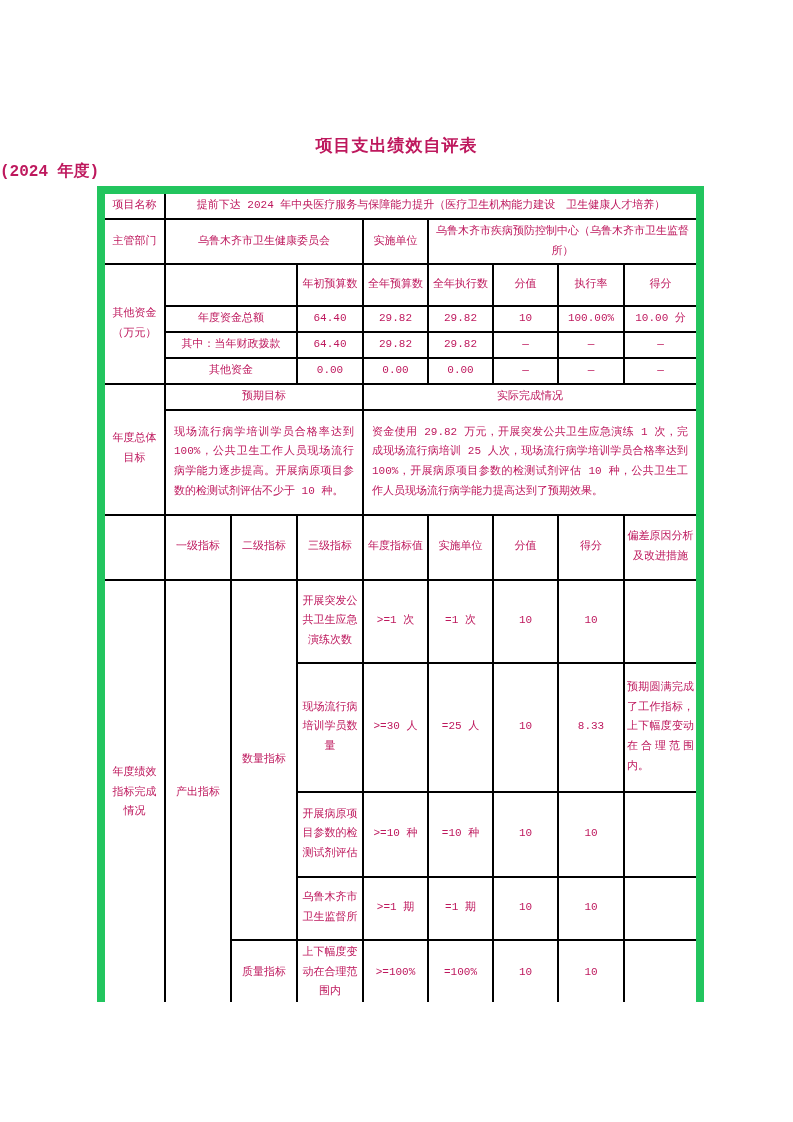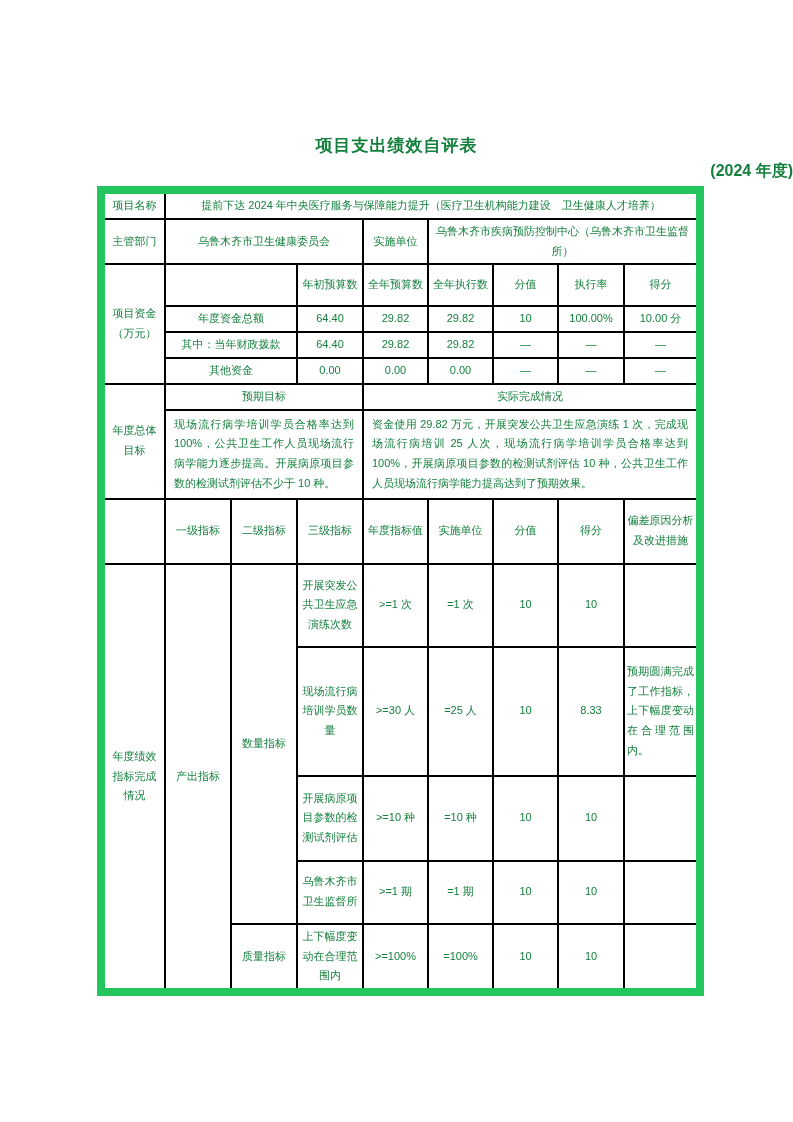--- a/index.html
+++ b/index.html
@@ -1,51 +1,51 @@
 <!DOCTYPE html>
 <html><head>
 <meta charset="utf-8">
 <style>
   html,body { margin:0; padding:0; background:#ffffff; }
   .page {
     position:relative;
     width:793px; height:1002px;
     background:#ffffff;
-    font-family:Liberation Sans, sans-serif;
-    color:#15803d;
+    font-family:Liberation Mono, monospace;
+    color:#be185d;
     overflow:hidden;
   }
   .doc-title {
     position:absolute; top:134px; left:0; width:100%;
     text-align:center; font-size:17px; font-weight:bold; letter-spacing:1px;
   }
   .doc-subtitle {
     position:absolute; top:161px; left:0; width:100%;
-    text-align:right; font-size:16px; font-weight:bold;
+    text-align:left; font-size:16px; font-weight:bold;
   }
   table.main {
     position:absolute; left:97px; top:186px;
     width:599px;
     border-collapse:collapse; table-layout:fixed;
     border:8px solid #22c55e;
   }
   td {
     border:2px solid #000;
     font-size:11px;
     line-height:1.8;
     text-align:center;
     vertical-align:middle;
     padding:2px 4px;
     overflow:hidden;
   }
   td.thinrow { border-top-width:1px; }
   td.justify {
     text-align:justify;
     text-justify:inter-character;
-    padding:4px 8px;
+    padding:12px 8px;
     vertical-align:top;
   }
   td.pad-wide { padding:2px 2px; }
   .page-number {
     position:absolute; top:1038px; left:0; width:100%;
     text-align:center; font-size:12px;padding-left:22px;
   }
 </style>
 </head>
 <body>
@@ -75,21 +75,21 @@
     </tr>
 
     <tr style="height:38px">
       <td>主管部门</td>
       <td colspan="3">乌鲁木齐市卫生健康委员会</td>
       <td>实施单位</td>
       <td colspan="4">乌鲁木齐市疾病预防控制中心（乌鲁木齐市卫生监督所）</td>
     </tr>
 
     <tr style="height:42px">
-      <td rowspan="4">项目资金（万元）</td>
+      <td rowspan="4">其他资金（万元）</td>
       <td colspan="2"></td>
       <td>年初预算数</td>
       <td>全年预算数</td>
       <td>全年执行数</td>
       <td>分值</td>
       <td>执行率</td>
       <td>得分</td>
     </tr>
 
     <tr style="height:23px">

